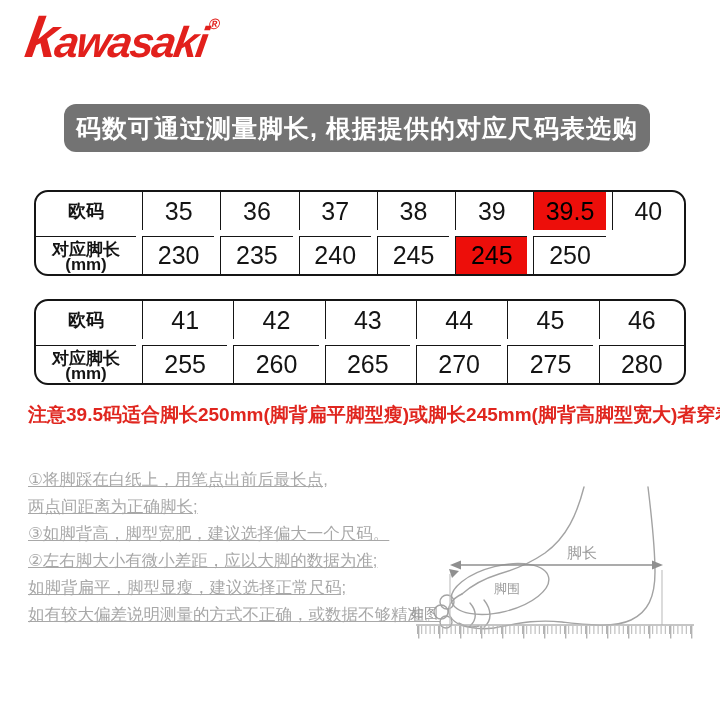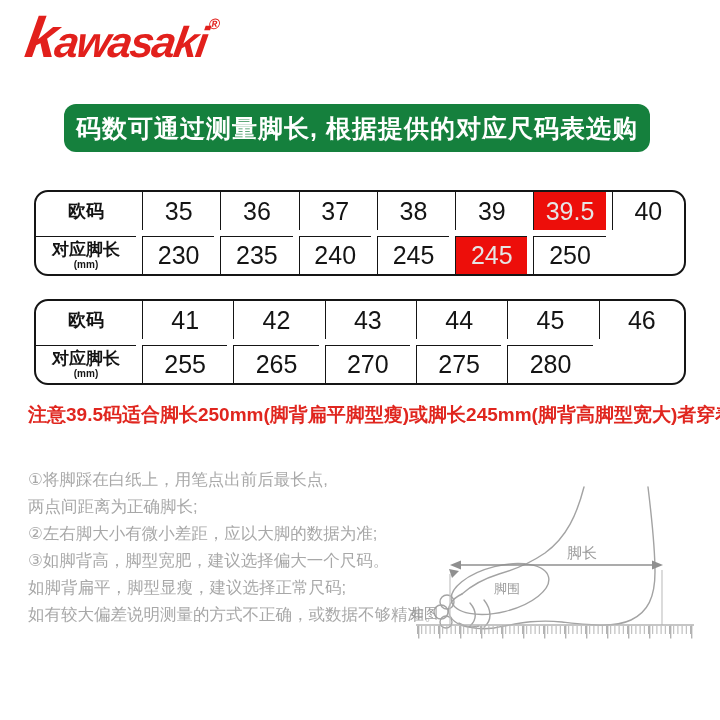--- a/index.html
+++ b/index.html
@@ -8,46 +8,46 @@
 
   
   .logo{position:absolute;left:26px;top:8px;color:#e2201c;transform:skewX(-9deg);
         white-space:nowrap;}
   .logo-text{display:inline-block;font-weight:bold;font-style:italic;font-size:43px;
         letter-spacing:-2px;line-height:58px;}
   .logo-text::first-letter{font-size:57px;}
   .logo-reg{font-size:15px;font-weight:bold;vertical-align:28px;font-style:normal;}
 
   
-  .banner{position:absolute;left:64px;top:104px;width:586px;height:48px;background:#15803d;
+  .banner{position:absolute;left:64px;top:104px;width:586px;height:48px;background:#737373;
         border-radius:12px;display:flex;align-items:center;justify-content:center;}
   .banner-text{color:#fff;font-size:25px;font-weight:bold;letter-spacing:1px;white-space:nowrap;}
 
   
   .size-table{position:absolute;left:34px;width:652px;border:2px solid #151515;
         border-radius:14px;overflow:hidden;display:grid;grid-auto-rows:38px;background:#fff;
         box-sizing:border-box;gap:6px;}
   .t1{top:190px;grid-template-columns:100px repeat(7,1fr);}
   .t2{top:299px;grid-template-columns:100px repeat(6,1fr);}
   .c{display:flex;flex-direction:column;align-items:center;justify-content:center;
         border-left:1.5px solid #151515;font-size:25px;color:#141414;}
   .hd{border-left:none;font-size:18px;font-weight:bold;}
   .r2{border-top:1.5px solid #151515;}
-  .unit{font-size:10px;font-weight:bold;line-height:10px;margin-top:1px;}
+  .unit{font-size:17px;font-weight:bold;line-height:10px;margin-top:1px;}
   .hd2{font-size:17px;line-height:18px;}
-  .hl{background:#ed0e0a;color:#e5e5e5;}
+  .hl{background:#ed0e0a;color:#000000;}
 
   
   .notice{position:absolute;left:28px;top:402px;width:680px;color:#e0261f;
         font-size:19px;font-weight:bold;white-space:nowrap;}
 
   
   .instructions{position:absolute;left:28px;top:466px;width:390px;color:#a8a8a8;
         font-size:16.5px;line-height:27px;}
-  .instr-line{white-space:nowrap;}
+  .instr-line{white-space:nowrap;text-decoration:underline;}
 
   
   .diagram{position:absolute;left:400px;top:450px;width:320px;height:205px;}
   .svg-label{font-family:"Liberation Sans","DejaVu Sans",sans-serif;}
 </style>
 </head>
 <body>
 
 <div class="page">
 
@@ -88,33 +88,34 @@
     <div class="c">43</div>
     <div class="c">44</div>
     <div class="c">45</div>
     <div class="c">46</div>
 
     <div class="c hd r2">
       <span class="hd2">对应脚长</span>
       <span class="unit">(mm)</span>
     </div>
     <div class="c r2">255</div>
+    <div class="c r2">260</div>
     <div class="c r2">265</div>
     <div class="c r2">270</div>
     <div class="c r2">275</div>
     <div class="c r2">280</div>
   </div>
 
   <div class="notice">注意39.5码适合脚长250mm(脚背扁平脚型瘦)或脚长245mm(脚背高脚型宽大)者穿着。</div>
 
   <div class="instructions">
     <div class="instr-line">①将脚踩在白纸上，用笔点出前后最长点,</div>
     <div class="instr-line">两点间距离为正确脚长;</div>
+    <div class="instr-line">③如脚背高，脚型宽肥，建议选择偏大一个尺码。</div>
     <div class="instr-line">②左右脚大小有微小差距，应以大脚的数据为准;</div>
-    <div class="instr-line">③如脚背高，脚型宽肥，建议选择偏大一个尺码。</div>
     <div class="instr-line">如脚背扁平，脚型显瘦，建议选择正常尺码;</div>
     <div class="instr-line">如有较大偏差说明测量的方式不正确，或数据不够精准。</div>
   </div>
 
   <svg class="diagram" viewBox="400 450 320 205">
     <g fill="none" stroke="#a3a3a3" stroke-width="1.4" stroke-linecap="round">
 
       <path d="M 648,487 C 652,520 655,550 655,572 C 655,597 648,612 631,620 C 614,628 590,625 562,622 C 534,619 516,624 494,628 C 480,630 468,628 459,623"></path>
 
       <path d="M 584,487 C 577,514 567,537 545,553 C 529,564 513,570 499,574 C 483,579 471,586 462,594"></path>

